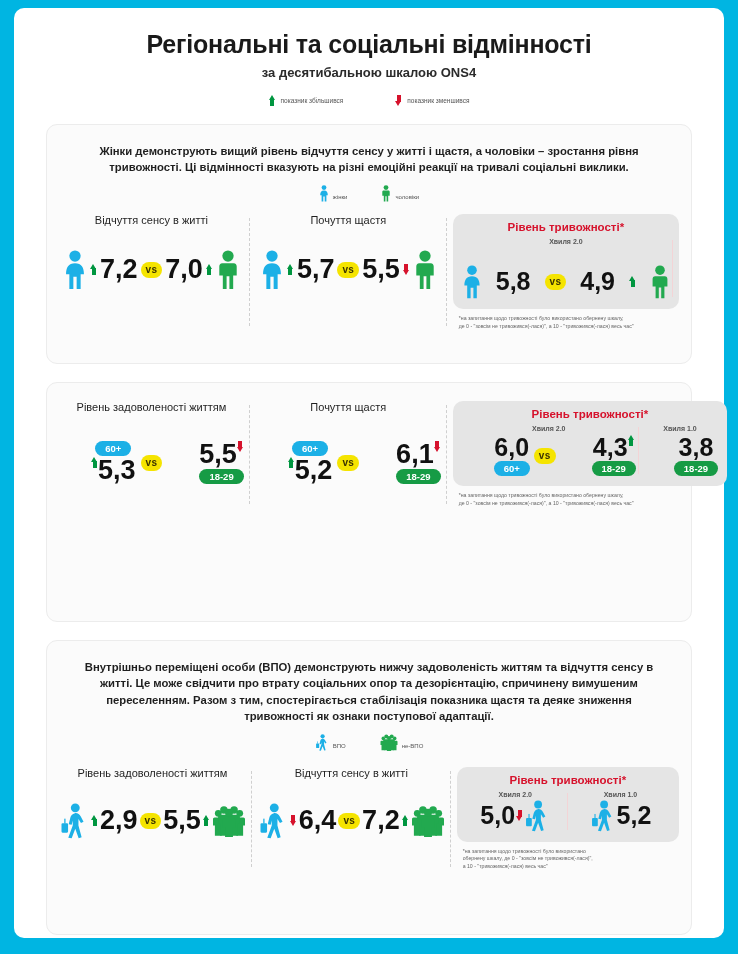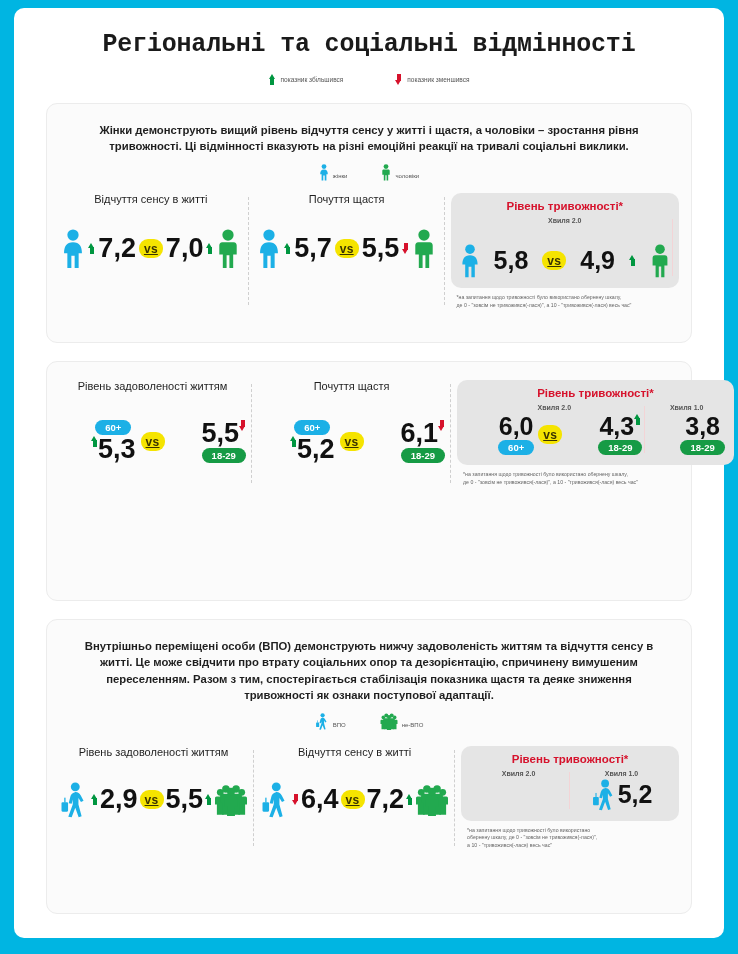--- a/index.html
+++ b/index.html
@@ -15,21 +15,20 @@
     width: 710px; height: 930px;
     background: #ffffff;
     border-radius: 10px;
   }
 
   
   .header { padding-top: 22px; text-align: center; }
   .title {
     font-size: 25px; font-weight: bold; color: #1a1a1a;
     letter-spacing: -0.2px;
-    font-family: Liberation Mono, monospace;
   }
   .subtitle {
     font-size: 13px; font-weight: bold; color: #2b2b2b;
     margin-top: 6px;
   }
   .legend-top {
     margin-top: 15px;
     display: flex; justify-content: center; gap: 52px;
     align-items: center;
   }
@@ -101,24 +100,23 @@
     display: flex; align-items: center; justify-content: center;
     gap: 3px; margin-top: 8px;
   }
   .val {
     font-size: 27px; font-weight: bold; color: #111;
     line-height: 1;
   }
   .val.sm { font-size: 25px; }
   .vs {
     background: #f5e400; color: #3a3300;
-    font-size: 12px; font-weight: bold;
+    font-size: 10px; font-weight: bold;
     border-radius: 9px; padding: 2.5px 5px;
     letter-spacing: .3px;
-    text-decoration: underline;
   }
 
   
   .pill {
     display: inline-block;
     font-size: 9.5px; font-weight: bold; color: #fff;
     border-radius: 11px; padding: 2px 10px; white-space: nowrap;
   }
   .pill.cyan { background: #1cb0e6; }
   .pill.green { background: #169b45; }
@@ -150,20 +148,21 @@
   
   svg { display: block; }
 </style>
 </head>
 <body>
 
 <div class="page">
 
   <div class="header">
     <div class="title">Регіональні та соціальні відмінності</div>
+    <div class="subtitle">за десятибальною шкалою ONS4</div>
     <div class="legend-top">
       <div class="lg">
         <span class="arr-up-s"></span>
         <span class="txt">показник збільшився</span>
       </div>
       <div class="lg">
         <span class="arr-dn-s"></span>
         <span class="txt">показник зменшився</span>
       </div>
     </div>
@@ -437,20 +436,30 @@
           </svg>
         </div>
       </div>
 
       <div class="sec" style="flex:1.22">
         <div class="anx">
           <div class="anx-title">Рівень тривожності*</div>
           <div class="waves">
             <div class="wave div">
               <div class="wave-lbl">Хвиля 2.0</div>
+              <div class="row" style="margin-top:2px;gap:1px">
+                <span class="val sm">5,0</span>
+                <span class="arr-dn-s arr"></span>
+                <svg width="26" height="32" viewBox="0 0 14 17">
+                  <circle cx="7.6" cy="2.3" r="2.1" fill="#1cb0e6"></circle>
+                  <path d="M7.4 4.8 C6.2 5.1 5.4 6 5.2 7.2 L4.5 10 L5.9 10.3 L6.4 8.3 L6.4 10.6 L4.3 16.4 L5.9 16.7 L7.6 12.2 L9.2 16.6 L10.6 16.2 L9.1 10.6 L9.1 7.6 L10.3 9.4 L11.5 8.8 L10.2 6.4 C9.6 5.3 8.6 4.6 7.4 4.8 Z" fill="#1cb0e6"></path>
+                  <rect x="1.1" y="9.6" width="3.1" height="4.4" rx="0.5" fill="#1cb0e6"></rect>
+                  <rect x="2.4" y="7.4" width="0.6" height="2.3" fill="#1cb0e6"></rect>
+                </svg>
+              </div>
             </div>
             <div class="wave">
               <div class="wave-lbl">Хвиля 1.0</div>
               <div class="row" style="margin-top:2px;gap:1px">
                 <svg width="26" height="32" viewBox="0 0 14 17">
                   <circle cx="7.6" cy="2.3" r="2.1" fill="#1cb0e6"></circle>
                   <path d="M7.4 4.8 C6.2 5.1 5.4 6 5.2 7.2 L4.5 10 L5.9 10.3 L6.4 8.3 L6.4 10.6 L4.3 16.4 L5.9 16.7 L7.6 12.2 L9.2 16.6 L10.6 16.2 L9.1 10.6 L9.1 7.6 L10.3 9.4 L11.5 8.8 L10.2 6.4 C9.6 5.3 8.6 4.6 7.4 4.8 Z" fill="#1cb0e6"></path>
                   <rect x="1.1" y="9.6" width="3.1" height="4.4" rx="0.5" fill="#1cb0e6"></rect>
                   <rect x="2.4" y="7.4" width="0.6" height="2.3" fill="#1cb0e6"></rect>
                 </svg>

